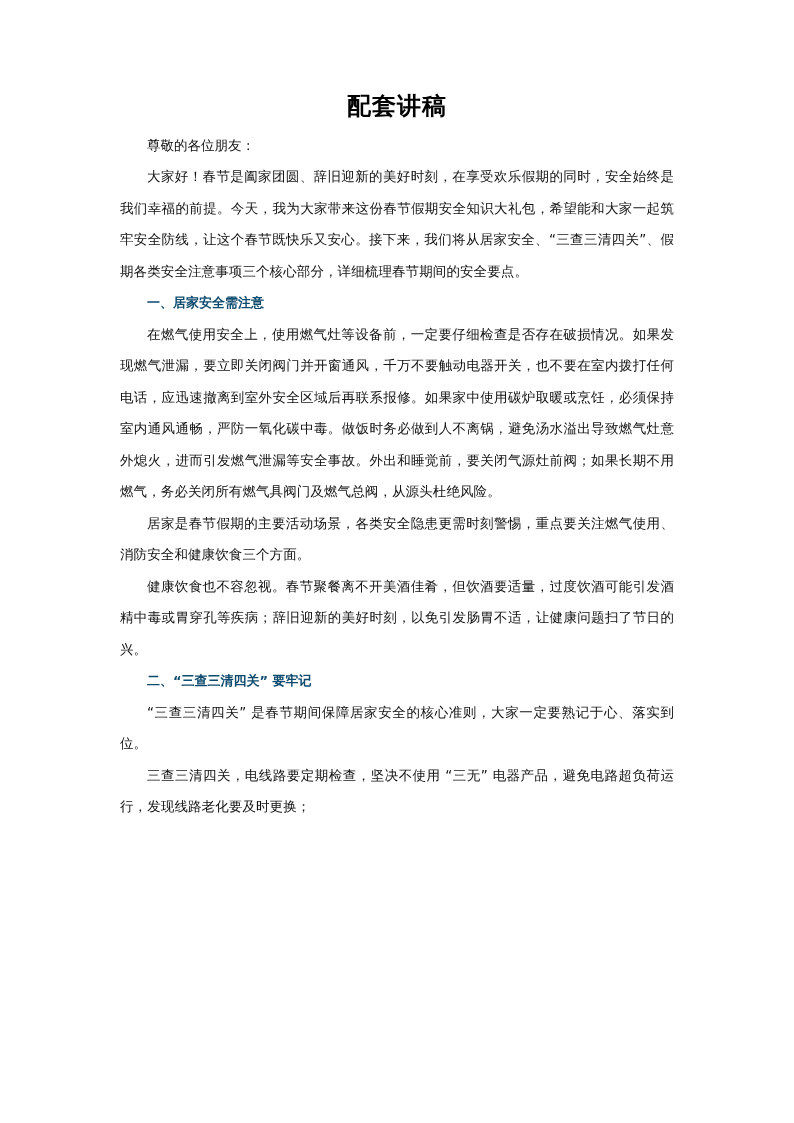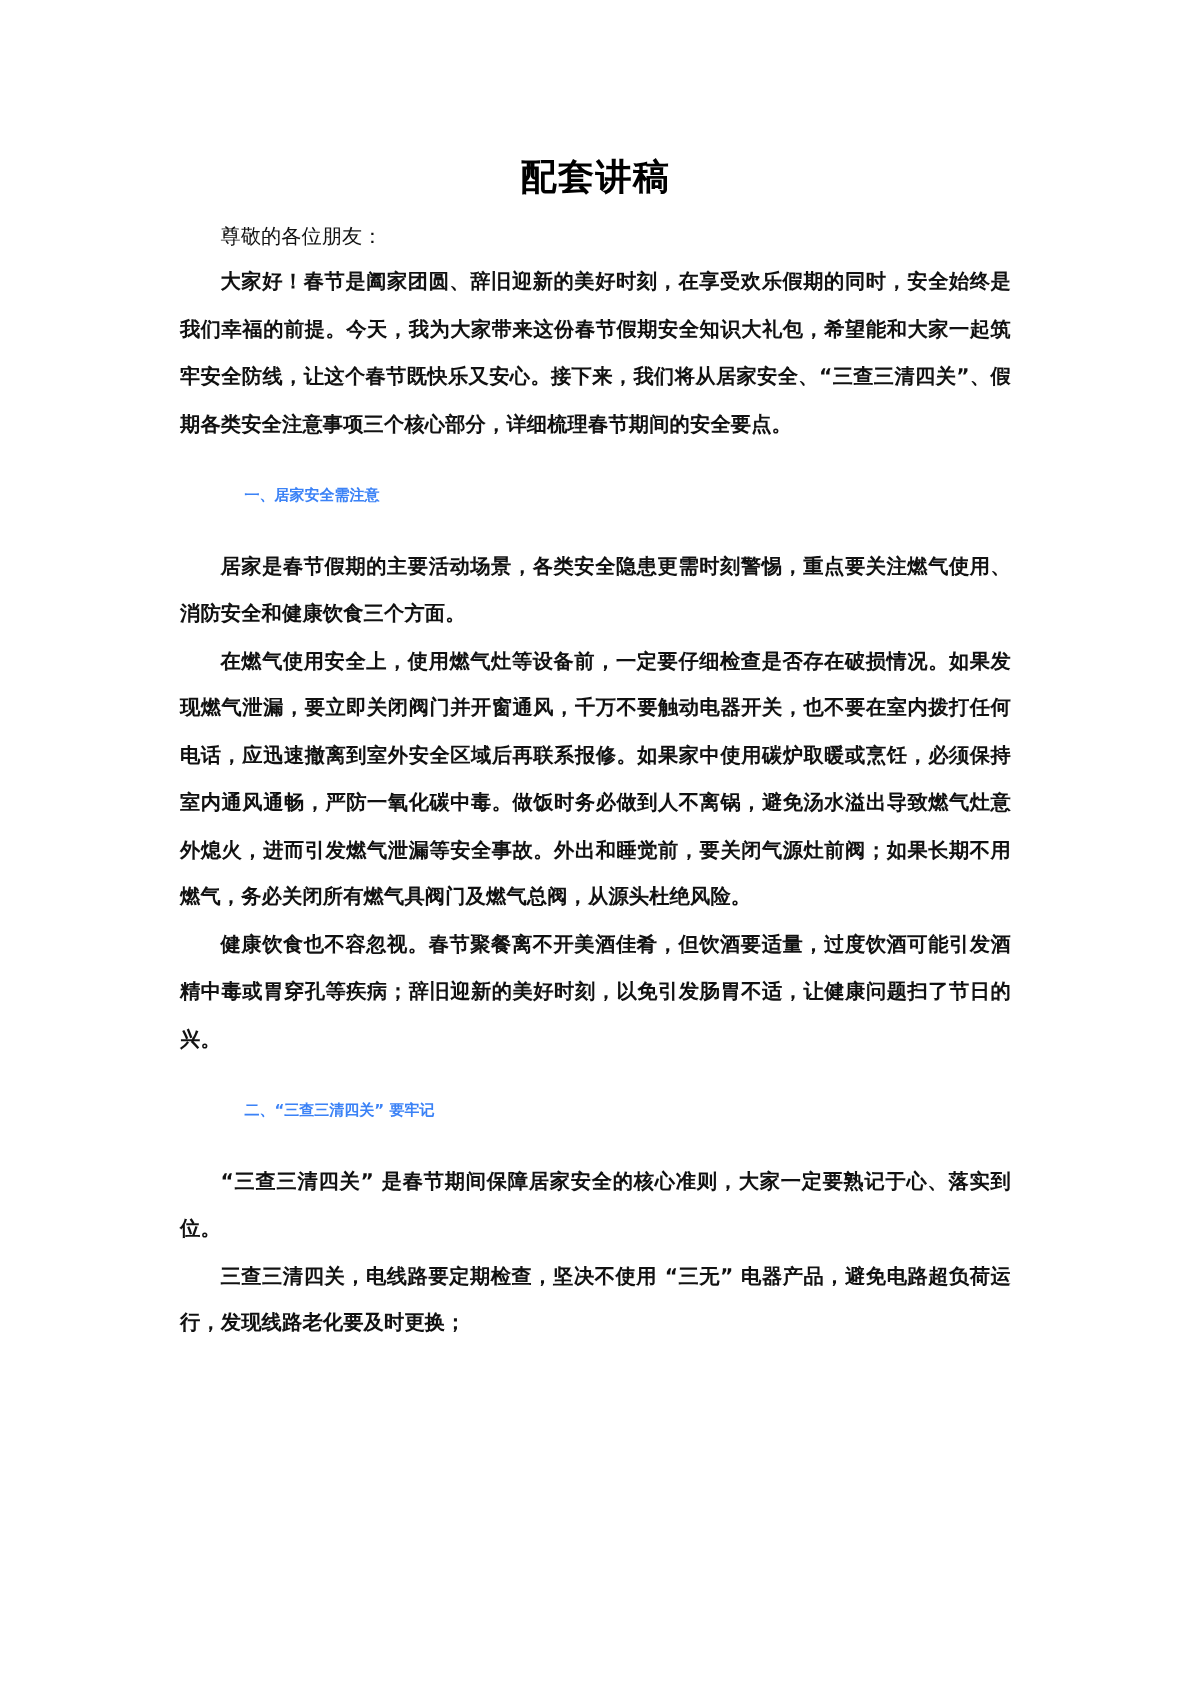--- a/index.html
+++ b/index.html
@@ -7,21 +7,21 @@
       width: 794px;
       height: 1123px;
       position: relative;
       overflow: hidden;
       font-family: "DejaVu Sans", "Liberation Sans", sans-serif;
       color: #111111;
     }
     .page {
       position: absolute;
       left: 120px;
-      top: 96px;
+      top: 84px;
       width: 554px;
     }
     .title {
       text-align: center;
       font-family: "DejaVu Serif", "Liberation Serif", serif;
       font-size: 24px;
       font-weight: bold;
       letter-spacing: 1px;
       height: 44px;
       line-height: 44px;
@@ -35,50 +35,49 @@
       margin: 0;
       font-family: Liberation Serif, serif;
     }
     p.para {
       margin: 0;
       font-size: 13.5px;
       line-height: 31.5px;
       text-indent: 27px;
       text-align: justify;
       letter-spacing: 0.1px;
-      font-weight: bold;
     }
     .heading {
-      margin: 16px;
-      font-size: 10px;
+      margin: 0;
+      font-size: 13px;
       line-height: 31.5px;
       text-indent: 27px;
       font-weight: bold;
-      color: #3b82f6;
+      color: #0c4a6e;
     }
     .lead {
       margin: 0;
       font-size: 13.5px;
       line-height: 31.5px;
       text-indent: 27px;
       font-weight: bold;
     }
   </style>
 </head>
 <body>
 
 <div class="page">
   <h1 class="title">配套讲稿</h1>
   <p class="salutation">尊敬的各位朋友：</p>
   <p class="para">大家好！春节是阖家团圆、辞旧迎新的美好时刻，在享受欢乐假期的同时，安全始终是我们幸福的前提。今天，我为大家带来这份春节假期安全知识大礼包，希望能和大家一起筑牢安全防线，让这个春节既快乐又安心。接下来，我们将从居家安全、“三查三清四关”、假期各类安全注意事项三个核心部分，详细梳理春节期间的安全要点。</p>
 
   <div>
     <p class="heading">一、居家安全需注意</p>
+    <p class="para">在燃气使用安全上，使用燃气灶等设备前，一定要仔细检查是否存在破损情况。如果发现燃气泄漏，要立即关闭阀门并开窗通风，千万不要触动电器开关，也不要在室内拨打任何电话，应迅速撤离到室外安全区域后再联系报修。如果家中使用碳炉取暖或烹饪，必须保持室内通风通畅，严防一氧化碳中毒。做饭时务必做到人不离锅，避免汤水溢出导致燃气灶意外熄火，进而引发燃气泄漏等安全事故。外出和睡觉前，要关闭气源灶前阀；如果长期不用燃气，务必关闭所有燃气具阀门及燃气总阀，从源头杜绝风险。</p>
     <p class="para">居家是春节假期的主要活动场景，各类安全隐患更需时刻警惕，重点要关注燃气使用、消防安全和健康饮食三个方面。</p>
-    <p class="para">在燃气使用安全上，使用燃气灶等设备前，一定要仔细检查是否存在破损情况。如果发现燃气泄漏，要立即关闭阀门并开窗通风，千万不要触动电器开关，也不要在室内拨打任何电话，应迅速撤离到室外安全区域后再联系报修。如果家中使用碳炉取暖或烹饪，必须保持室内通风通畅，严防一氧化碳中毒。做饭时务必做到人不离锅，避免汤水溢出导致燃气灶意外熄火，进而引发燃气泄漏等安全事故。外出和睡觉前，要关闭气源灶前阀；如果长期不用燃气，务必关闭所有燃气具阀门及燃气总阀，从源头杜绝风险。</p>
     <p class="para">健康饮食也不容忽视。春节聚餐离不开美酒佳肴，但饮酒要适量，过度饮酒可能引发酒精中毒或胃穿孔等疾病；辞旧迎新的美好时刻，以免引发肠胃不适，让健康问题扫了节日的兴。</p>
   </div>
 
   <div>
     <p class="heading">二、“三查三清四关” 要牢记</p>
     <p class="para">“三查三清四关” 是春节期间保障居家安全的核心准则，大家一定要熟记于心、落实到位。</p>
     <p class="para">三查三清四关，电线路要定期检查，坚决不使用 “三无” 电器产品，避免电路超负荷运行，发现线路老化要及时更换；</p>
   </div>
 </div>
 

